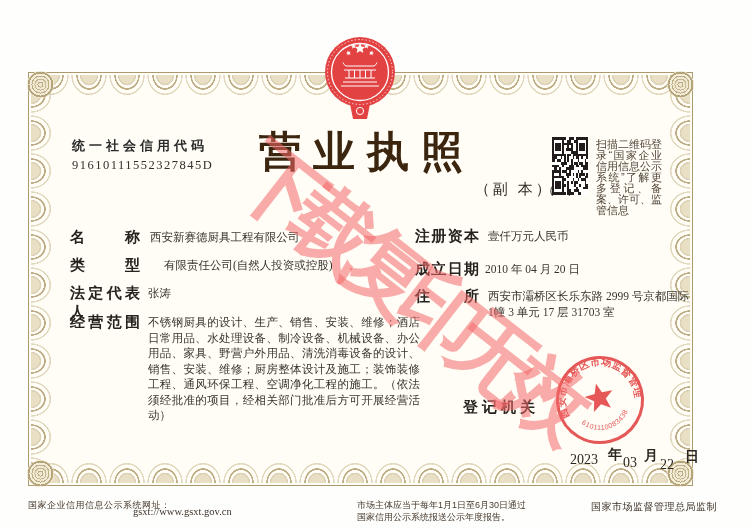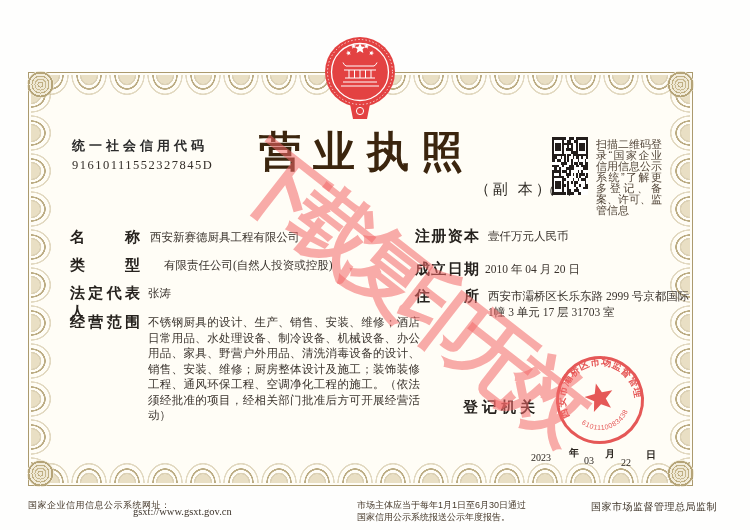--- a/index.html
+++ b/index.html
@@ -59,21 +59,21 @@
           line-height:15.5px;padding-top:2px;}
   .row-name{left:70px;top:228px;} .row-name .fvalue{margin-left:10px;}
   .row-type{left:70px;top:256px;} .row-type .fvalue{margin-left:24px;}
   .row-legal{left:70px;top:284px;}.row-legal .fvalue{margin-left:8px;}
   .row-scope{left:70px;top:313px;}.row-scope .fvalue{margin-left:8px;width:272px;text-align:justify;}
   .row-capital{left:415px;top:227px;}.row-capital .fvalue{margin-left:9px;}
   .row-founded{left:415px;top:260px;}.row-founded .fvalue{margin-left:6px;}
   .row-address{left:415px;top:287px;}.row-address .fvalue{margin-left:9px;width:202px;}
   .reg-label{left:463px;top:398px;width:72px;font-size:15px;font-weight:bold;color:#26221e;
              text-align:justify;text-align-last:justify;}
-  .date-part{position:absolute;font-size:10px;color:#2b2620;}
+  .date-part{position:absolute;font-size:14px;color:#2b2620;margin-left:39px;}
   .date-num{font-family:"Liberation Serif","DejaVu Serif",serif;}
   .date-char{font-weight:bold;}
   .d-year{left:531px;top:452px;} .d-yc{left:569px;top:446px;}
   .d-month{left:584px;top:455px;}.d-mc{left:605px;top:447px;}
   .d-day{left:621px;top:457px;}  .d-dc{left:646px;top:448px;}
   
   .seal{left:552px;top:352px;transform:rotate(-14deg);opacity:.85;mix-blend-mode:multiply;}
   .watermark{left:408px;top:289px;transform:translate(-50%,-50%) rotate(38deg);
              font-size:84px;font-weight:bold;white-space:nowrap;letter-spacing:-16px;
              color:rgba(242,104,104,0.55);z-index:30;pointer-events:none;

